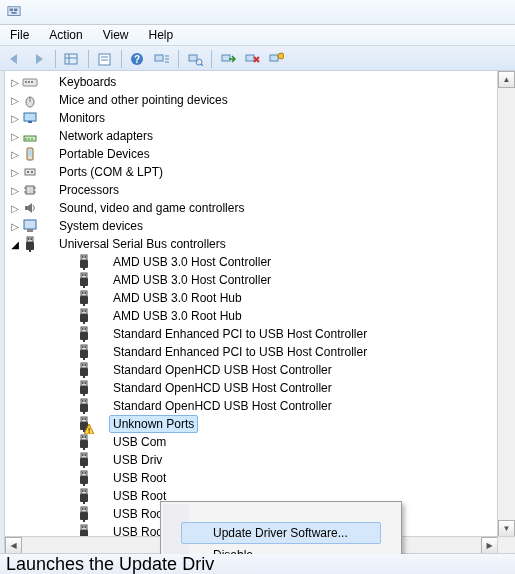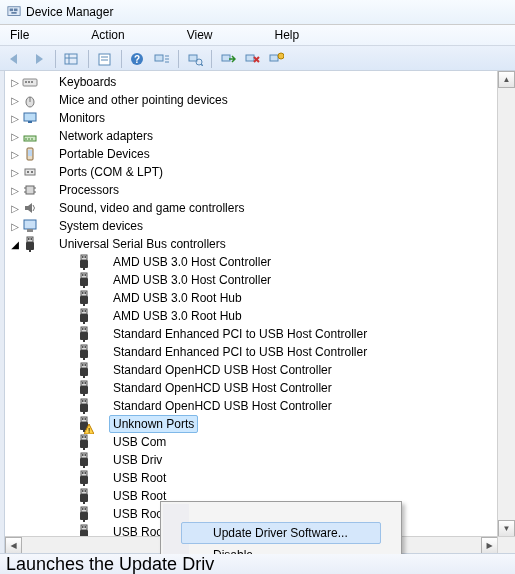--- a/index.html
+++ b/index.html
@@ -40,21 +40,20 @@
     font-size: 12px;
   }
   
   .menubar {
     height: 20px;
     background: linear-gradient(#f8fbff, #eef5fd);
     border-bottom: 1px solid #d0d8e4;
     display: flex;
     align-items: center;
     padding-left: 6px;
-    gap: 42px;
   }
   .menubar .menu-item {
     padding: 2px 10px 2px 10px;
     cursor: default;
   }
   .menubar .menu-item:first-child { padding-left:4px; }
   
   .toolbar {
     height: 26px;
     background: linear-gradient(#eaf1fb, #dbe7f7);
@@ -235,21 +234,20 @@
 
   <div class="titlebar">
     <span class="appicon">
       <svg width="14" height="14" viewBox="0 0 16 16">
           <rect x="1" y="2" width="14" height="10" fill="#dfeaf7" stroke="#6381a7"></rect>
           <rect x="3" y="4" width="4" height="3" fill="#6381a7"></rect>
           <rect x="8" y="4" width="4" height="3" fill="#6381a7"></rect>
           <rect x="5" y="8" width="6" height="2" fill="#6381a7"></rect>
         </svg>
     </span>
-    <span class="title">Device Manager</span>
   </div>
 
   <div class="menubar">
     <span class="menu-item">File</span>
     <span class="menu-item">Action</span>
     <span class="menu-item">View</span>
     <span class="menu-item">Help</span>
   </div>
 
   <div class="toolbar">

